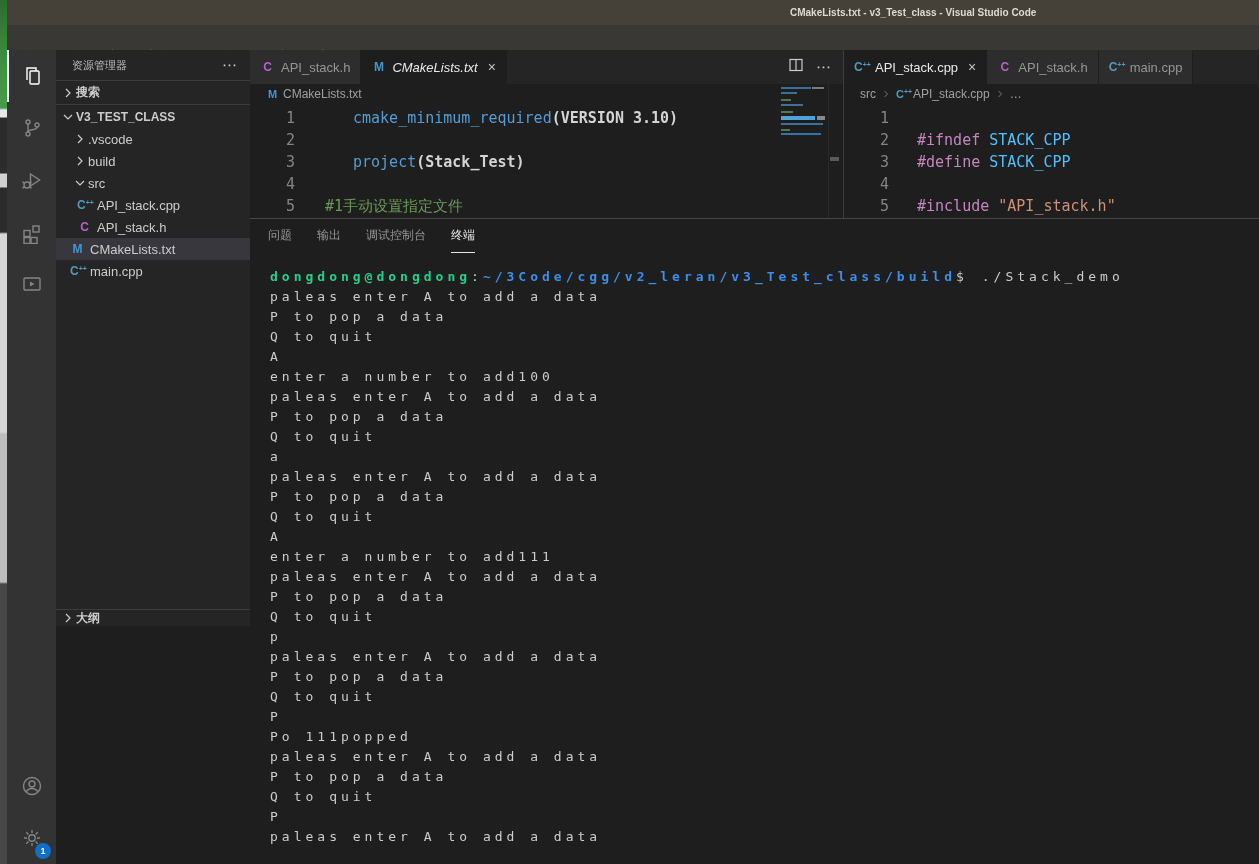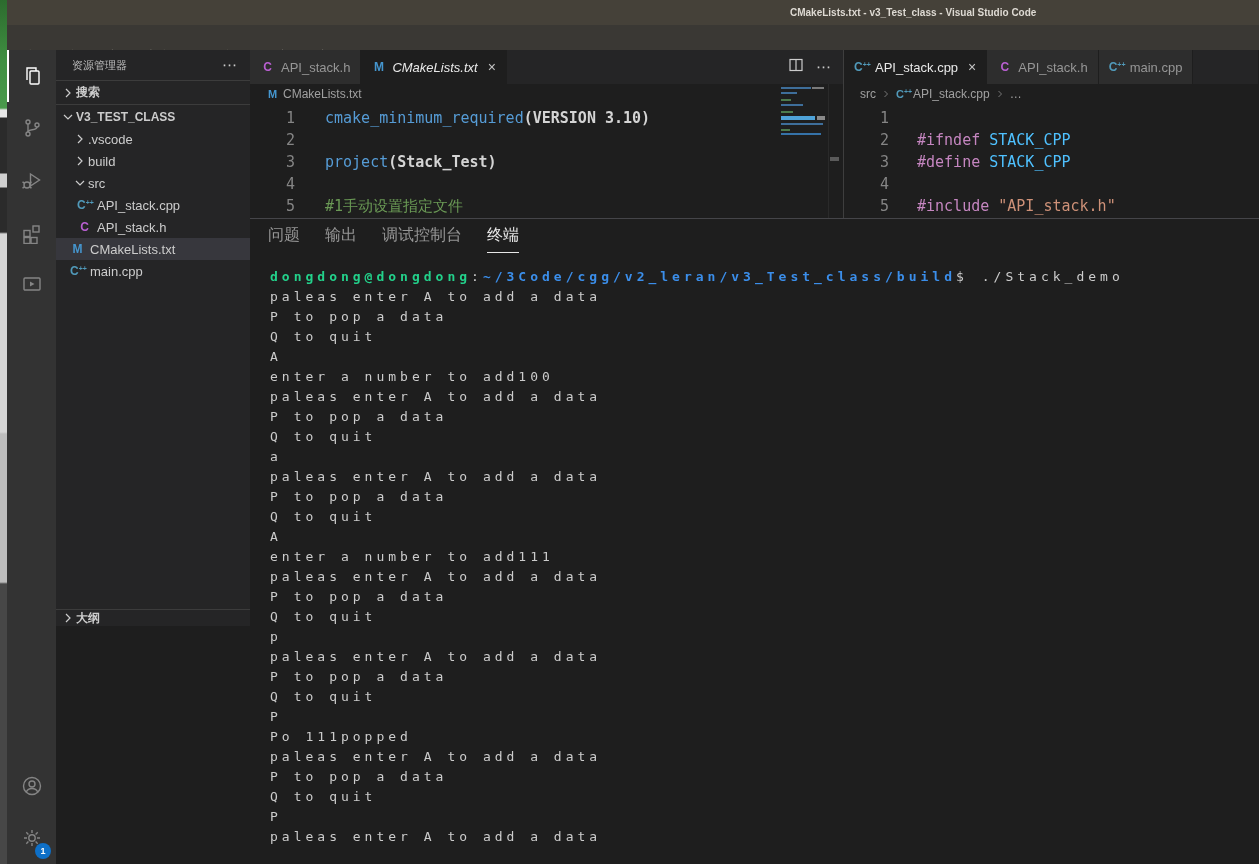--- a/index.html
+++ b/index.html
@@ -62,35 +62,35 @@
   .tab-actions svg{ stroke:#cccccc; fill:none; stroke-width:1.2; }
   .tab-actions .more{ color:#cccccc; font-size:15px; cursor:pointer; }
   .breadcrumb{ height:20px; display:flex; align-items:center; padding-left:16px; font-size:12px; color:#a0a0a0; background:#1e1e1e; }
   .breadcrumb .fic{ width:13px; flex:0 0 13px; font-size:11px; margin-right:4px; }
   .bc-sep{ margin:0 4px; display:flex; align-items:center; }
   .bc-sep svg{ stroke:#818181; fill:none; stroke-width:1.2; }
   .code{ position:relative; padding-top:3px; font-family:"DejaVu Sans Mono","Liberation Mono",monospace; font-size:15px; }
   .code-line{ height:22px; line-height:22px; white-space:pre; }
   .ln{ display:inline-block; width:45px; text-align:right; color:#858585; margin-right:30px; }
   .egroup.right .ln{ margin-right:28px; }
-  .tok.fn{ color:var(--syntax_function_blue,#569cd6); }
+  .tok.fn{ color:var(--syntax_function_blue,#569cd6);margin-left:28px; }
   .tok.plain{ color:#d4d4d4;font-weight:bold; }
   .tok.comment{ color:var(--syntax_comment_green,#6a9955); }
   .tok.pp{ color:var(--syntax_preprocessor_pink,#c586c0); }
   .tok.macro{ color:var(--syntax_macro_blue,#4fc1ff); }
   .tok.str{ color:var(--syntax_string_orange,#ce9178); }
   
   .minimap{ position:absolute; right:16px; top:37px; width:46px; height:110px; }
   .mm{ position:absolute; height:2px; }
   .scrolltrack{ position:absolute; right:0; top:34px; width:15px; height:134px; border-left:1px solid #2a2a2a; }
   .scrolldash{ position:absolute; right:4px; top:73px; width:9px; height:4px; background:#5a5a5a; }
   
   .panel{ position:absolute; left:0; top:168px; width:1009px; height:646px; background:#1e1e1e; border-top:1px solid #454549; }
   .ptabs{ height:34px; display:flex; align-items:stretch; padding-left:18px; }
-  .ptab{ font-size:16px; color:#969696; margin-right:25px; display:flex; align-items:center; border-bottom:1px solid transparent; padding-bottom:1px; cursor:pointer; }
+  .ptab{ font-size:12px; color:#969696; margin-right:25px; display:flex; align-items:center; border-bottom:1px solid transparent; padding-bottom:1px; cursor:pointer; }
   .ptab.active{ color:#e7e7e7; border-bottom-color:#e7e7e7; }
   .terminal{ padding:14px 0 0 20px; font-family:"DejaVu Sans Mono","Liberation Mono",monospace; font-size:13px; letter-spacing:4px; color:#cccccc; }
   .tline{ height:20px; line-height:20px; white-space:pre; }
   .tp-user{ color:var(--terminal_green,#23d18b); font-weight:bold; }
   .tp-path{ color:var(--terminal_blue,#3b8eea); font-weight:bold; }
   .tp-cmd{ margin-left:14px; }
 </style>
 </head>
 <body>
 

